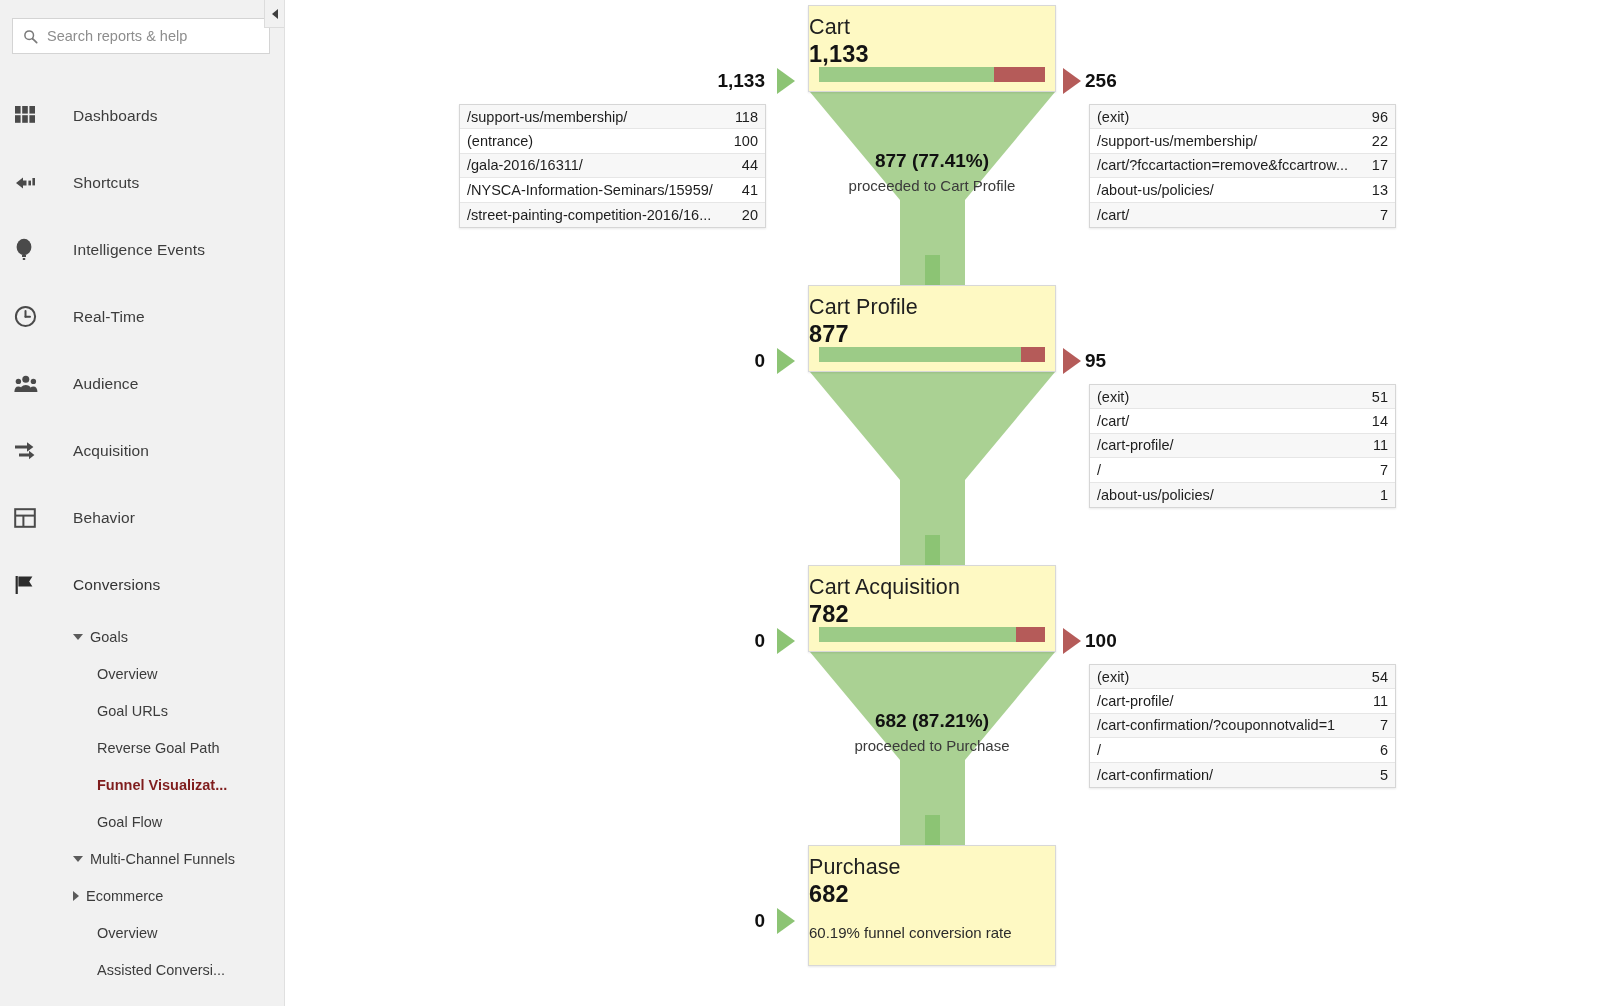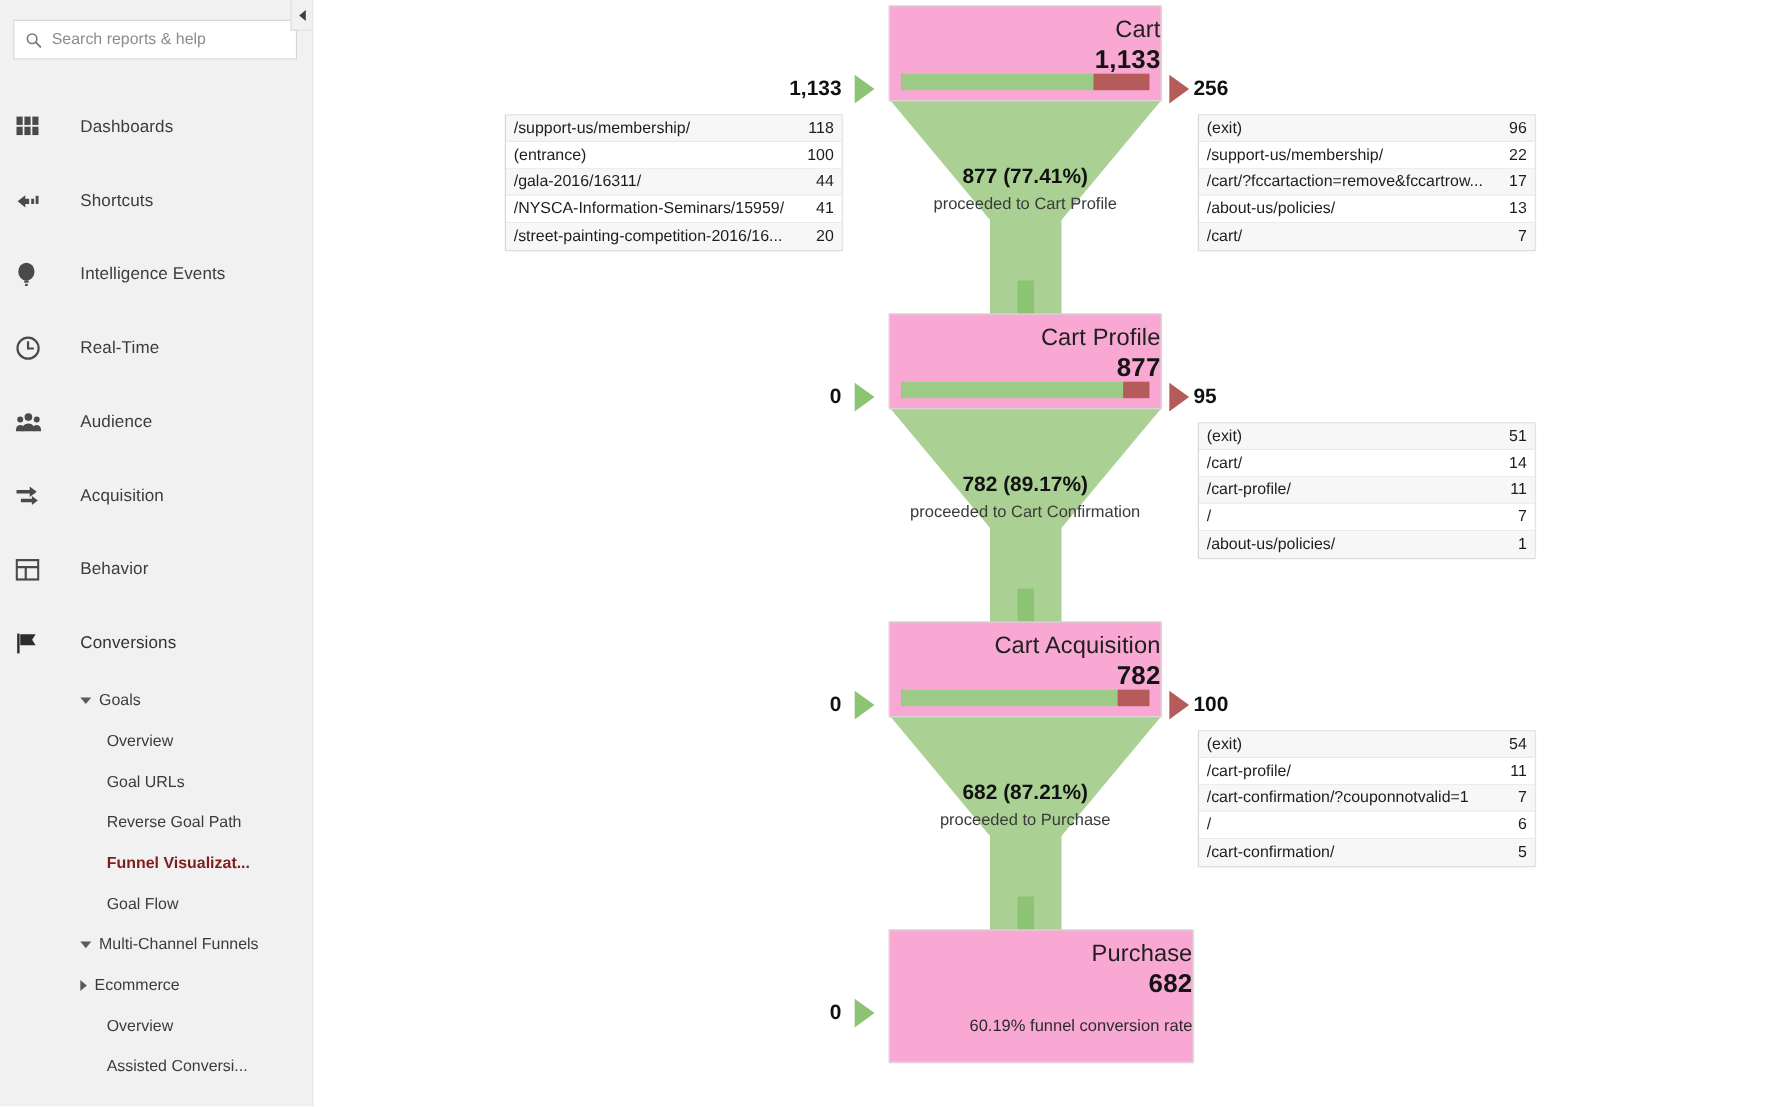--- a/index.html
+++ b/index.html
@@ -92,24 +92,24 @@
     border-top: 5px solid transparent;
     border-bottom: 5px solid transparent;
     border-right: 6px solid #3f3f3f;
   }
 
   
   #main { position: relative; flex: 1 1 auto; height: 1006px; background: #fff; overflow: hidden; }
 
   .step-box {
     position: absolute;
-    background: #f9a8d4;
+    background: #fef9c3;
     border: 1px solid #d8d8d8;
     box-shadow: 0 1px 2px rgba(0,0,0,.10);
-    text-align: right;
+    text-align: left;
   }
   .step-title {
     font-size: 21.5px; color: #202020; font-weight: normal;
     margin-top: 9px; letter-spacing: .1px;
   }
   .step-count {
     font-size: 23.5px; color: #141414; font-weight: bold;
     margin-top: 1px; letter-spacing: .2px;
   }
   .step-sub {
@@ -445,26 +445,20 @@
       <div class="row">
         <span class="r-label">/</span>
         <span class="r-val">7</span>
       </div>
       <div class="row">
         <span class="r-label">/about-us/policies/</span>
         <span class="r-val">1</span>
       </div>
     </div>
 
-    <div class="overlay-pct" style="left:0; top:430px;">
-      <div style="width:248px; margin-left:523px;">
-        <div class="pct-main">782 (89.17%)</div>
-        <div class="pct-sub" style="white-space:nowrap;">proceeded to Cart Confirmation</div>
-      </div>
-    </div>
 
     <div class="step-box" style="left:523px; top:565px; width:248px; height:87px;">
       <div class="step-title">Cart Acquisition</div>
       <div class="step-count">782</div>
       <div class="ratio-bar">
         <div class="seg-green" style="width:87.21%;"></div>
         <div class="seg-red" style="width:12.79%;"></div>
       </div>
     </div>
 
@@ -497,21 +491,21 @@
       </div>
     </div>
 
     <div class="overlay-pct" style="left:0; top:710px;">
       <div style="width:248px; margin-left:523px;">
         <div class="pct-main">682 (87.21%)</div>
         <div class="pct-sub">proceeded to Purchase</div>
       </div>
     </div>
 
-    <div class="step-box" style="left:523px; top:845px; width:277px; height:121px;">
+    <div class="step-box" style="left:523px; top:845px; width:248px; height:121px;">
       <div class="step-title">Purchase</div>
       <div class="step-count">682</div>
       <div class="step-sub">60.19% funnel conversion rate</div>
     </div>
 
     <div class="side-num" style="left:400px; top:910px; width:80px;">0</div>
     <div class="tri-green" style="left:492px; top:908px;"></div>
 
   </div>
 </div>

